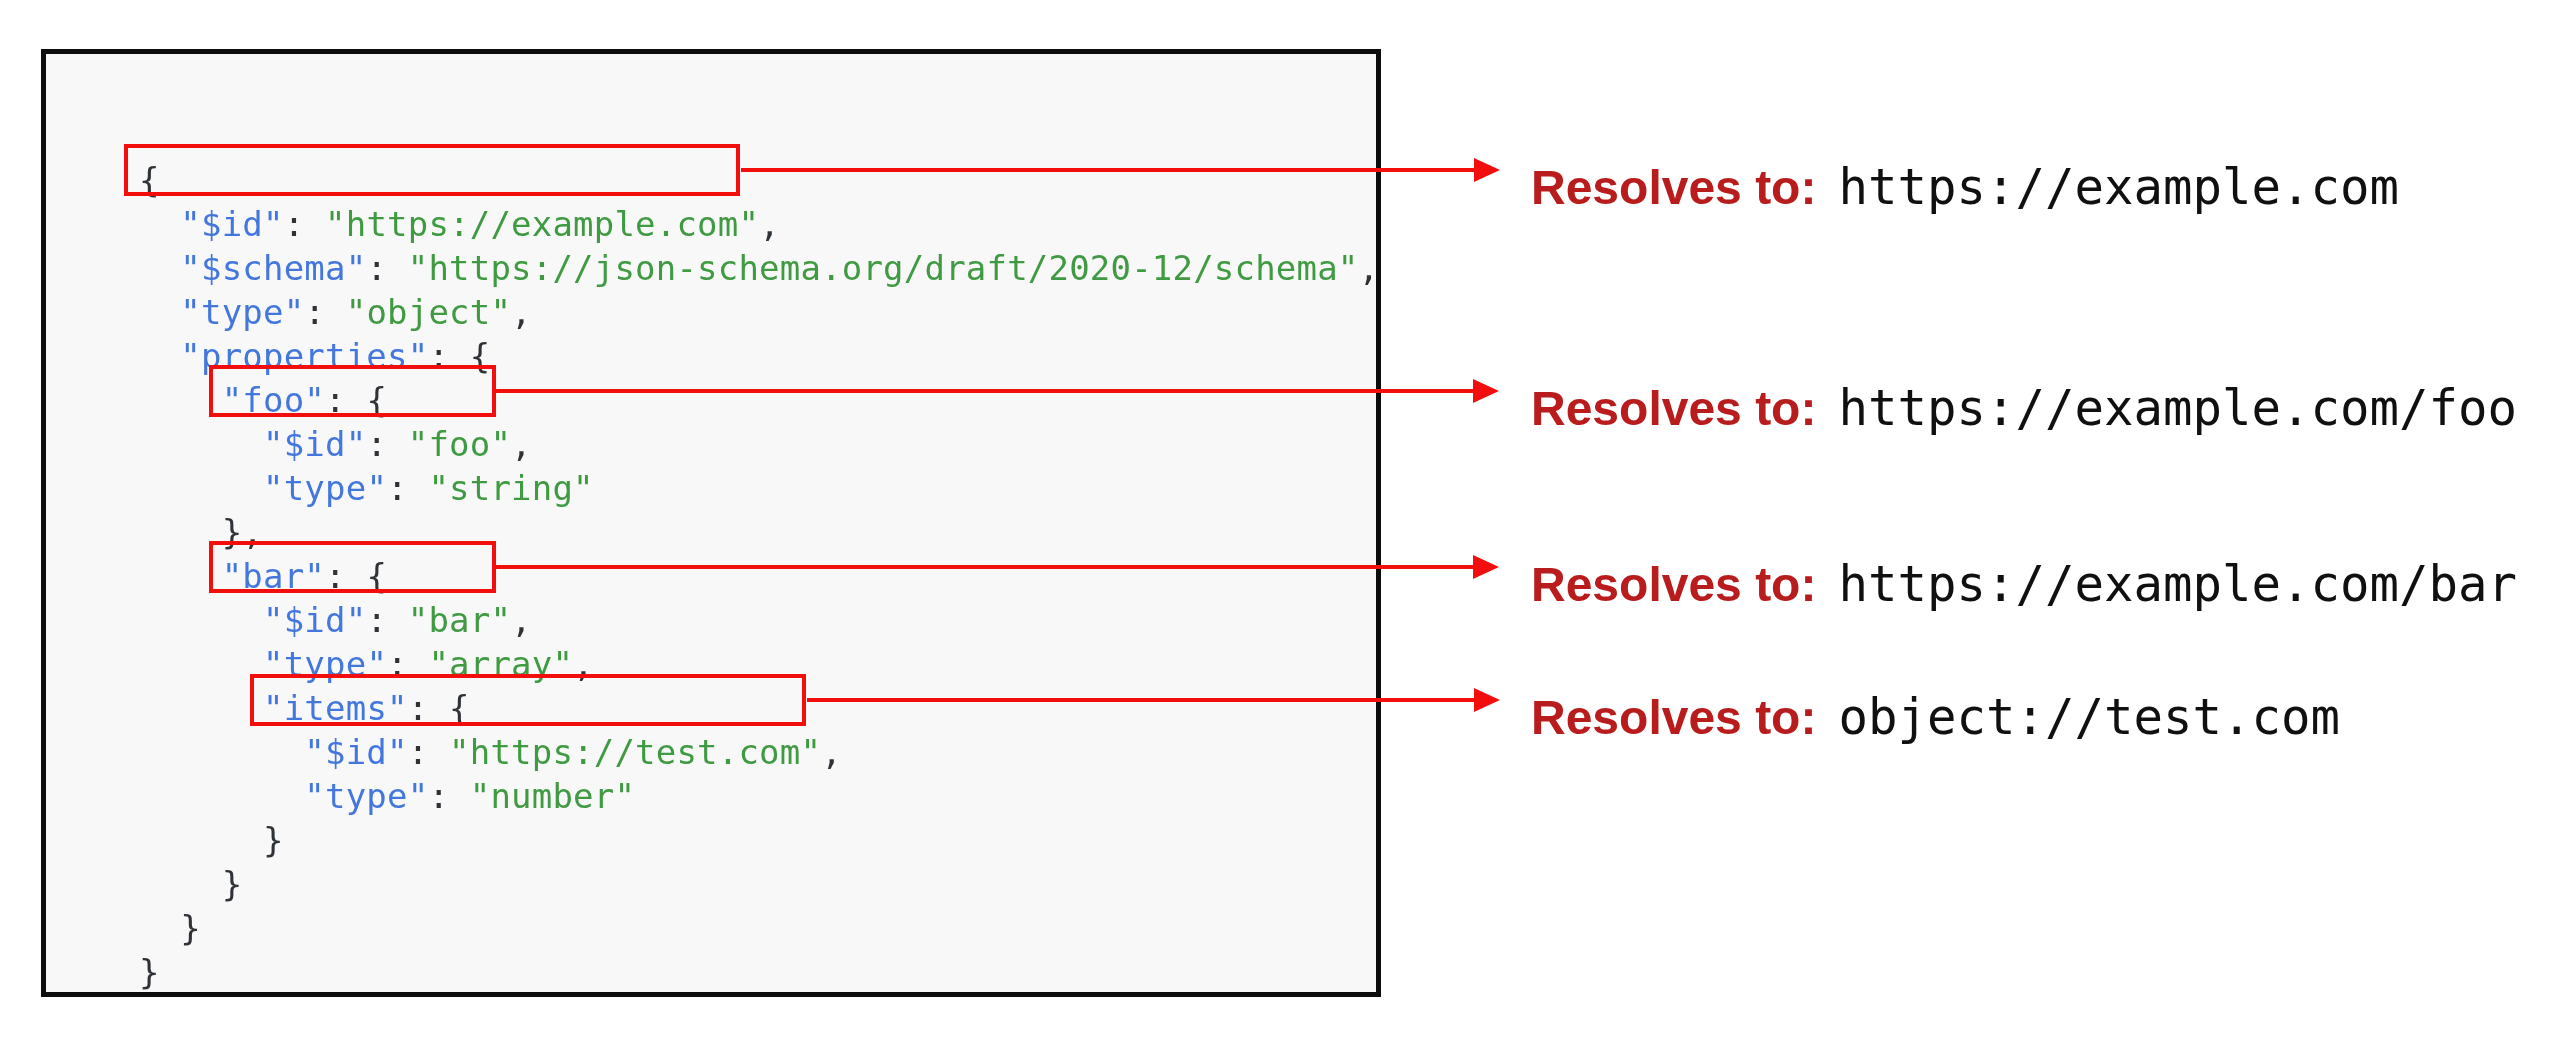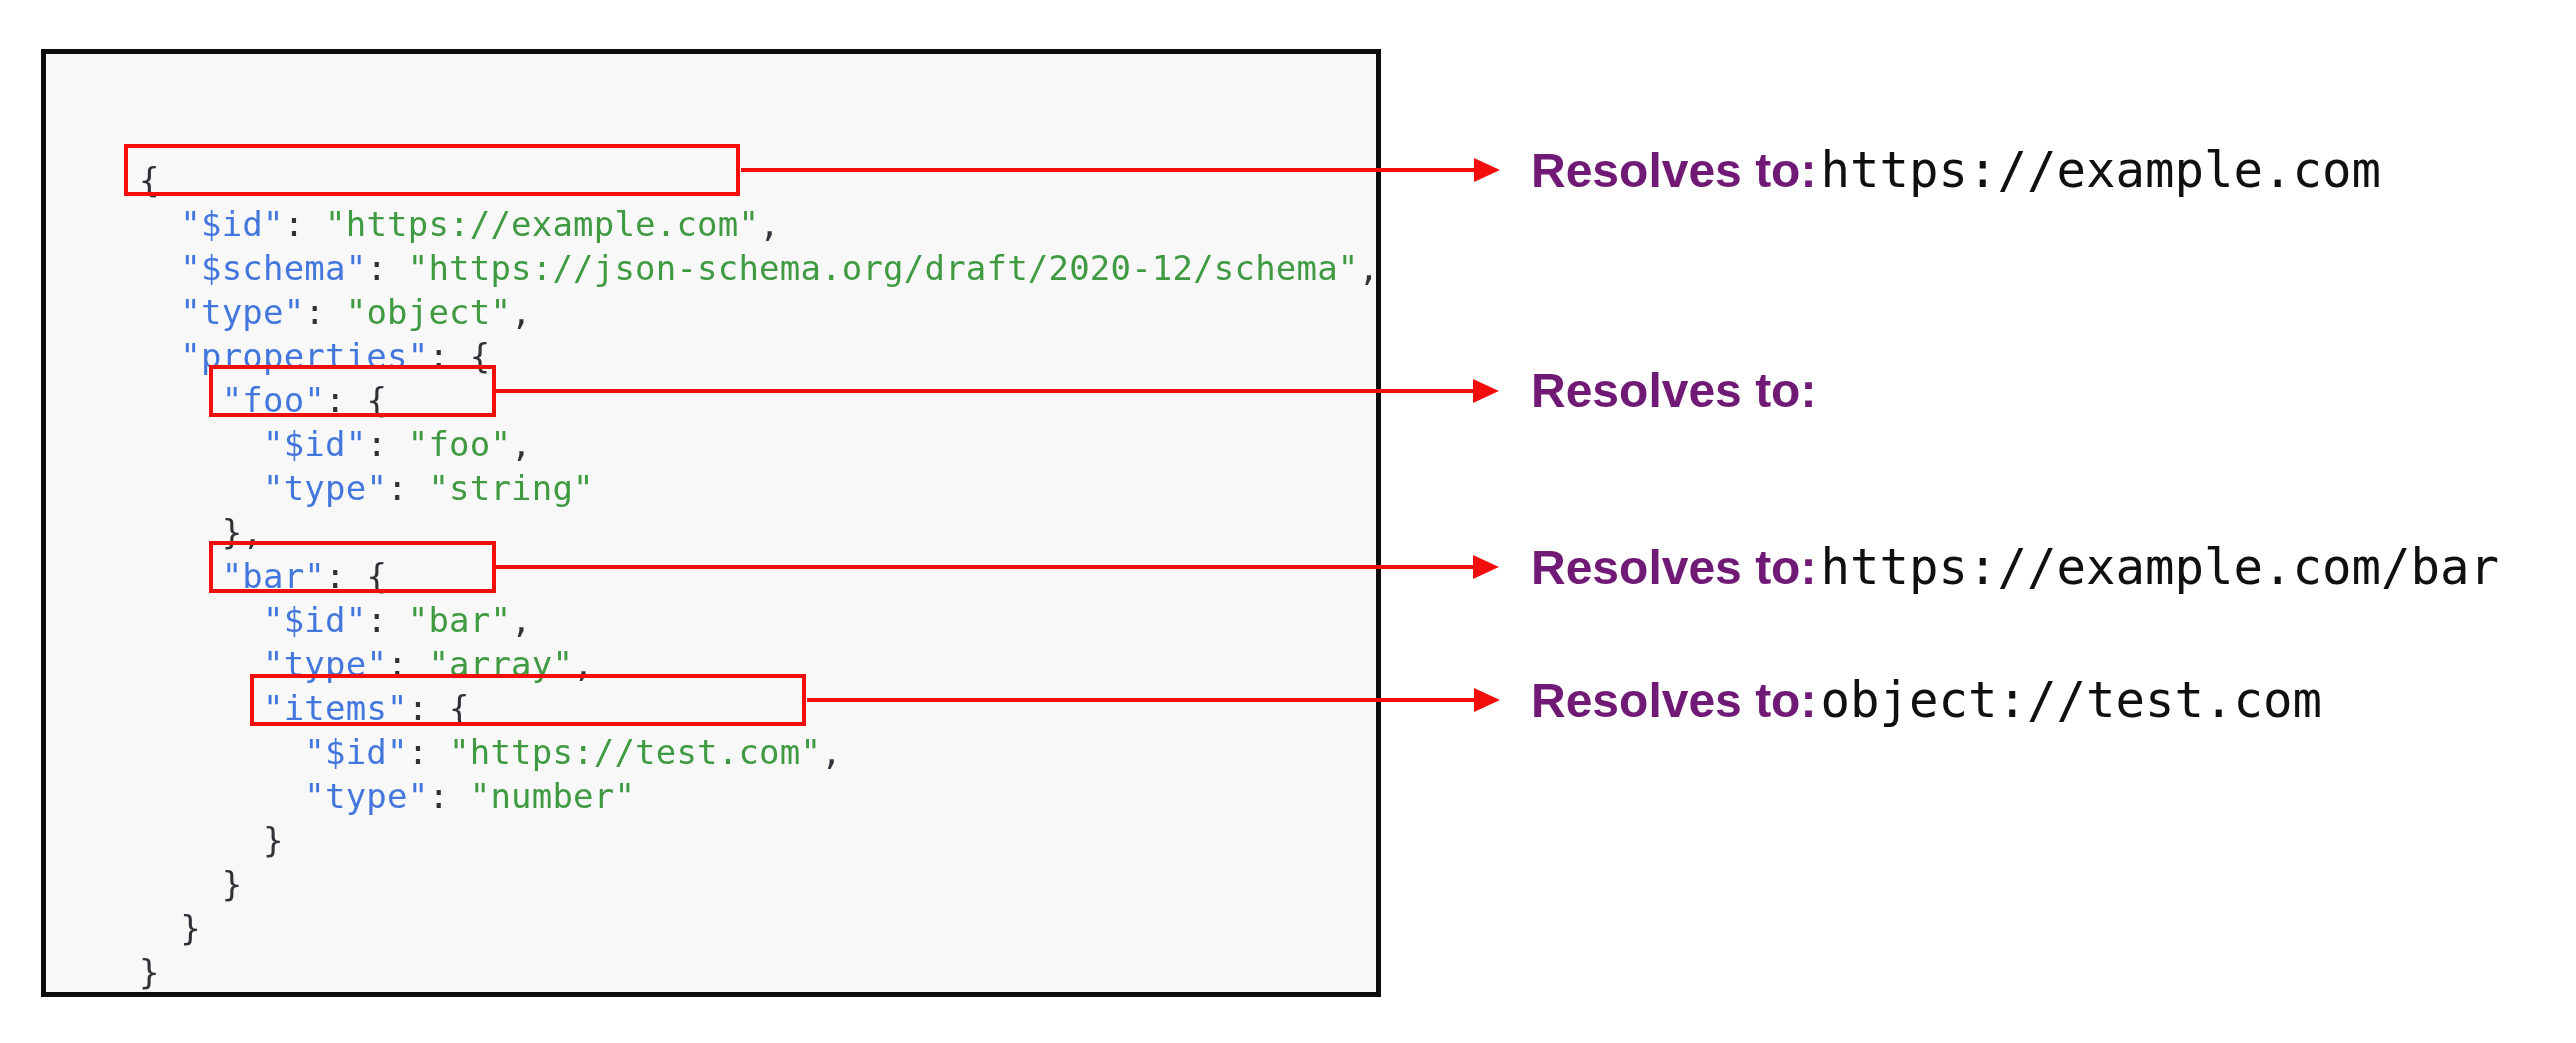--- a/index.html
+++ b/index.html
@@ -94,27 +94,28 @@
     white-space: nowrap;
   }
   .annotation.r1 { top: 142px; }
   .annotation.r2 { top: 363px; }
   .annotation.r3 { top: 539px; }
   .annotation.r4 { top: 672px; }
   .annotation .label {
     font-family: "Liberation Sans", sans-serif;
     font-weight: bold;
     font-size: 48px;
-    color: #701a75;
+    color: #b91c1c;
+    margin-top: 18px;
   }
   .annotation .value {
     font-family: "DejaVu Sans Mono", "Liberation Mono", monospace;
     font-size: 49px;
     color: #101010;
-    margin-left: 4px;
+    margin-left: 22px;
   }
 </style>
 </head>
 <body>
 
 <div class="stage">
 
   <div class="panel">
     <pre class="code" id="code"><div class="cl"><span class="tk-p">{</span></div><div class="cl"><span class="tk-p">  </span><span class="tk-k">"$id"</span><span class="tk-p">: </span><span class="tk-s">"https://example.com"</span><span class="tk-p">,</span></div><div class="cl"><span class="tk-p">  </span><span class="tk-k">"$schema"</span><span class="tk-p">: </span><span class="tk-s">"https://json-schema.org/draft/2020-12/schema"</span><span class="tk-p">,</span></div><div class="cl"><span class="tk-p">  </span><span class="tk-k">"type"</span><span class="tk-p">: </span><span class="tk-s">"object"</span><span class="tk-p">,</span></div><div class="cl"><span class="tk-p">  </span><span class="tk-k">"properties"</span><span class="tk-p">: {</span></div><div class="cl"><span class="tk-p">    </span><span class="tk-k">"foo"</span><span class="tk-p">: {</span></div><div class="cl"><span class="tk-p">      </span><span class="tk-k">"$id"</span><span class="tk-p">: </span><span class="tk-s">"foo"</span><span class="tk-p">,</span></div><div class="cl"><span class="tk-p">      </span><span class="tk-k">"type"</span><span class="tk-p">: </span><span class="tk-s">"string"</span></div><div class="cl"><span class="tk-p">    },</span></div><div class="cl"><span class="tk-p">    </span><span class="tk-k">"bar"</span><span class="tk-p">: {</span></div><div class="cl"><span class="tk-p">      </span><span class="tk-k">"$id"</span><span class="tk-p">: </span><span class="tk-s">"bar"</span><span class="tk-p">,</span></div><div class="cl"><span class="tk-p">      </span><span class="tk-k">"type"</span><span class="tk-p">: </span><span class="tk-s">"array"</span><span class="tk-p">,</span></div><div class="cl"><span class="tk-p">      </span><span class="tk-k">"items"</span><span class="tk-p">: {</span></div><div class="cl"><span class="tk-p">        </span><span class="tk-k">"$id"</span><span class="tk-p">: </span><span class="tk-s">"https://test.com"</span><span class="tk-p">,</span></div><div class="cl"><span class="tk-p">        </span><span class="tk-k">"type"</span><span class="tk-p">: </span><span class="tk-s">"number"</span></div><div class="cl"><span class="tk-p">      }</span></div><div class="cl"><span class="tk-p">    }</span></div><div class="cl"><span class="tk-p">  }</span></div><div class="cl"><span class="tk-p">}</span></div></pre>
   </div>
@@ -140,20 +141,21 @@
     <div class="shaft"></div>
     <div class="head"></div>
   </div>
 
   <div class="annotation r1">
     <span class="label">Resolves to:</span>
     <span class="value">https://example.com</span>
   </div>
   <div class="annotation r2">
     <span class="label">Resolves to:</span>
+    <span class="value">https://example.com/foo</span>
   </div>
   <div class="annotation r3">
     <span class="label">Resolves to:</span>
     <span class="value">https://example.com/bar</span>
   </div>
   <div class="annotation r4">
     <span class="label">Resolves to:</span>
     <span class="value">object://test.com</span>
   </div>
 

